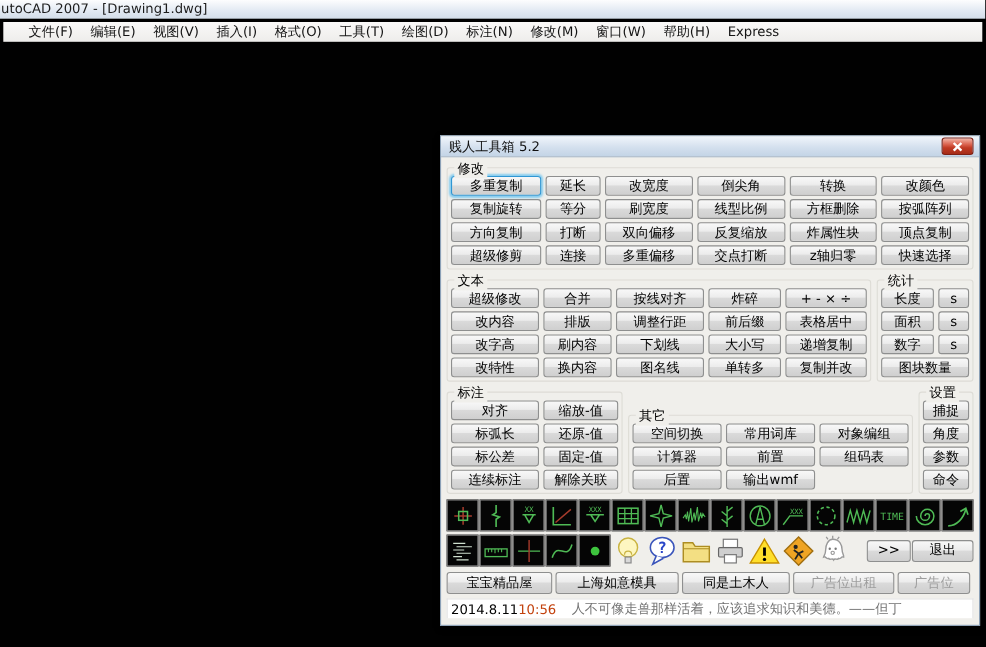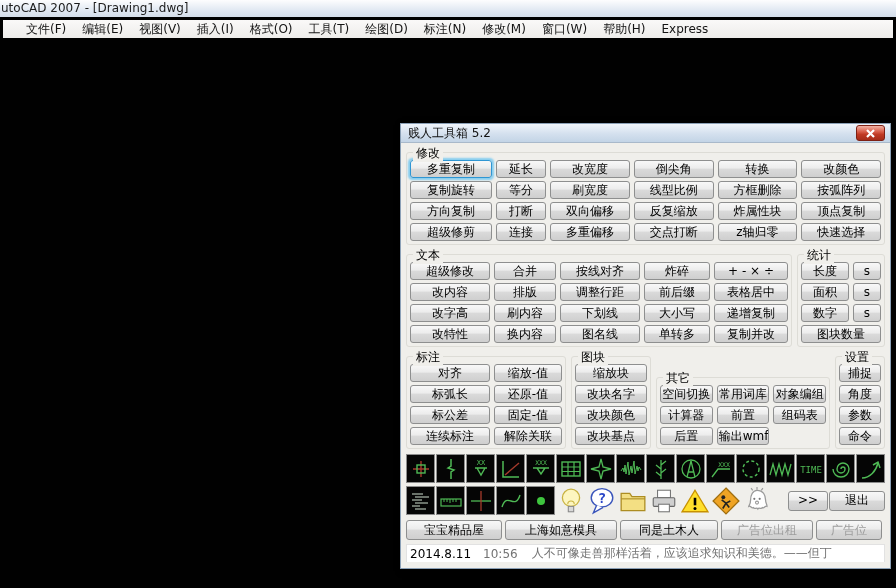--- a/index.html
+++ b/index.html
@@ -48,21 +48,21 @@
   .lt{width:30px;height:31px;flex:none;background:transparent;border:none;
       display:flex;align-items:center;justify-content:center;padding:0;}
   .spacer{flex:1;}
   .more-btn{width:40px;height:20px;}
   .exit-btn{width:56px;height:20px;}
   
   .linksrow{display:flex;gap:3px;margin-top:4px;}
   .statusrow{margin-top:4px;background:#fff;height:17px;display:flex;align-items:center;
              padding:0 3px;border:1px solid #e2e2e2;border-bottom:none;}
   .statusrow .d{color:#000;}
-  .statusrow .tm{color:#737373;margin-left:12px;}
+  .statusrow .tm{color:#c2410c;}
   .statusrow .q{color:#737373;margin-left:14px;white-space:nowrap;overflow:hidden;}
   svg{display:block;}
   svg text{font-family:"DejaVu Sans Mono",monospace;}
 </style>
 </head>
 <body>
 
 <div class="screen">
 
   <div class="titlebar">
@@ -175,29 +175,20 @@
               <button class="tb">对齐</button>
               <button class="tb">缩放-值</button>
               <button class="tb">标弧长</button>
               <button class="tb">还原-值</button>
               <button class="tb">标公差</button>
               <button class="tb">固定-值</button>
               <button class="tb">连续标注</button>
               <button class="tb">解除关联</button>
             </div>
           </div>
-        <div class="groupbox" style="width:80px">
-            <span class="gb-label">图块</span>
-            <div class="gb-grid" style="grid-template-columns: 1fr;">
-              <button class="tb">缩放块</button>
-              <button class="tb">改块名字</button>
-              <button class="tb">改块颜色</button>
-              <button class="tb">改块基点</button>
-            </div>
-          </div>
         <div class="groupbox grow">
             <span class="gb-label">其它</span>
             <div class="gb-grid" style="grid-template-columns: 1fr 1fr 1fr;">
               <button class="tb">空间切换</button>
               <button class="tb">常用词库</button>
               <button class="tb">对象编组</button>
               <button class="tb">计算器</button>
               <button class="tb">前置</button>
               <button class="tb">组码表</button>
               <button class="tb">后置</button>

